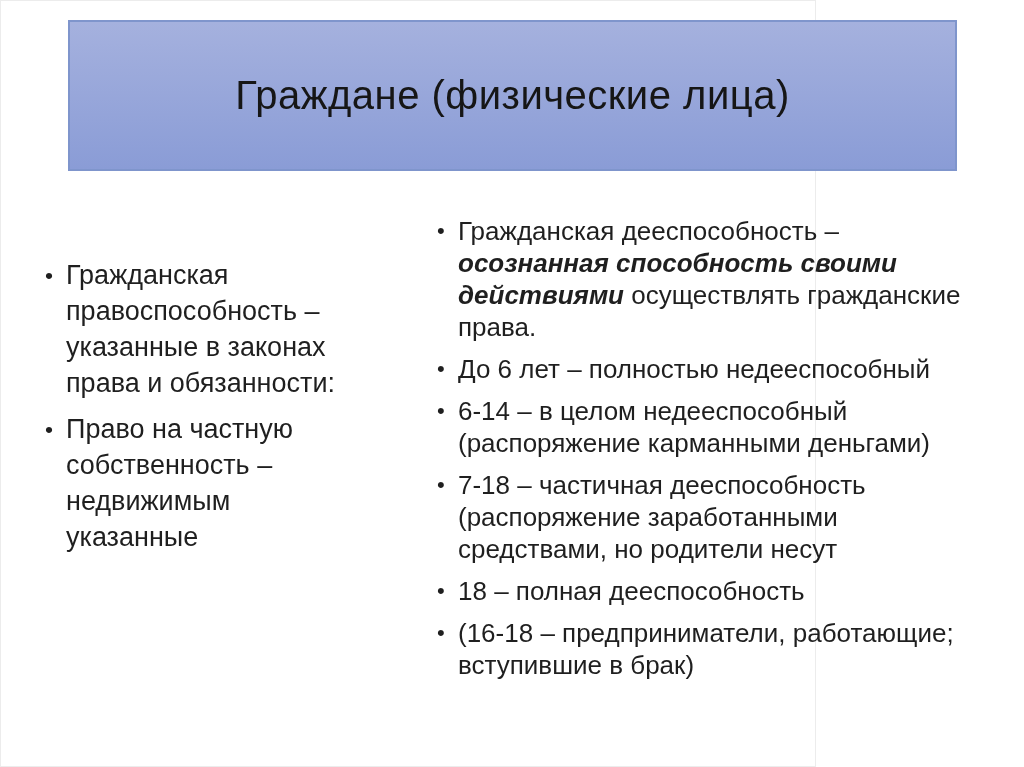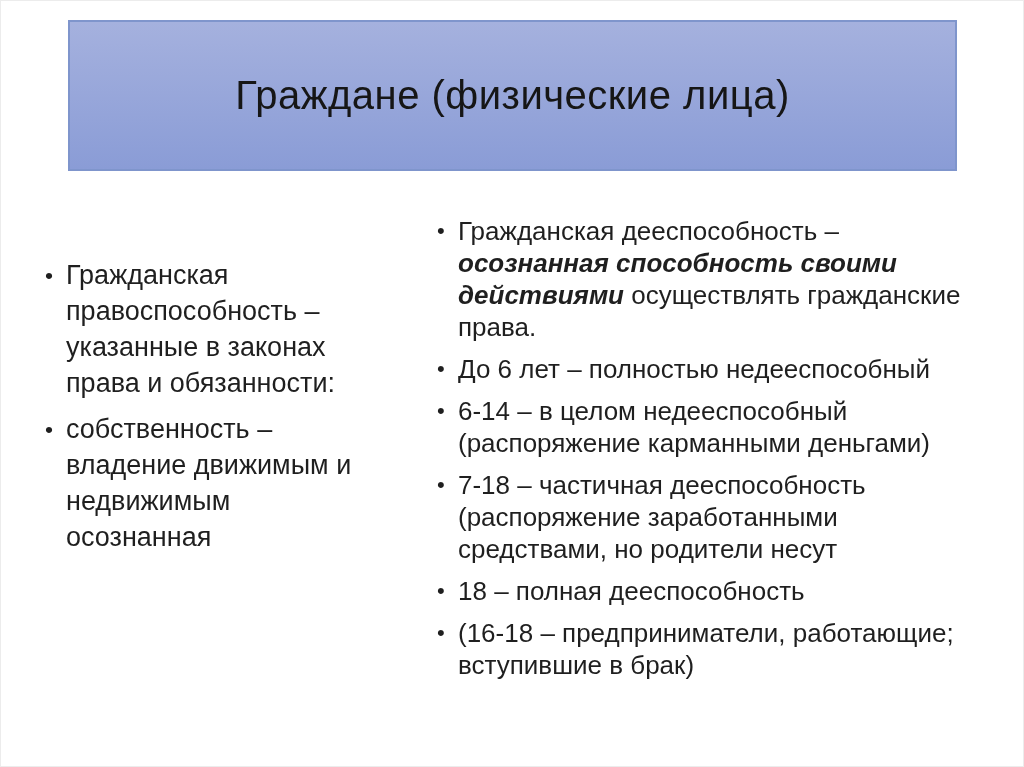--- a/index.html
+++ b/index.html
@@ -13,21 +13,21 @@
   * { margin: 0; padding: 0; box-sizing: border-box; }
   html, body {
     width: 1024px; height: 767px;
     background: var(--bg);
     font-family: "Liberation Sans", sans-serif;
     color: var(--text-color);
     overflow: hidden;
   }
   .slide {
     position: relative;
-    width: 1024px; height: 767px;
+    width: 816px; height: 767px;
     background: var(--bg);
     border: 1px solid var(--edge);
   }
   .header-box {
     position: absolute;
     left: 67px; top: 19px;
     width: 889px; height: 151px;
     background: linear-gradient(to bottom, var(--header-top), var(--header-bottom));
     border: 2px solid var(--header-border);
     display: flex;
@@ -85,24 +85,24 @@
         <div class="content">
           <div class="line"><span class="run">Гражданская</span></div>
           <div class="line"><span class="run">правоспособность –</span></div>
           <div class="line"><span class="run">указанные в законах</span></div>
           <div class="line"><span class="run">права и обязанности:</span></div>
         </div>
       </div>
       <div class="bullet-item">
         <span class="dot">•</span>
         <div class="content">
+          <div class="line"><span class="run">Право на частную</span></div>
           <div class="line"><span class="run">собственность –</span></div>
-          <div class="line"><span class="run">владение движимым и</span></div>
           <div class="line"><span class="run">недвижимым</span></div>
-          <div class="line"><span class="run">осознанная</span></div>
+          <div class="line"><span class="run">указанные</span></div>
         </div>
       </div>
     </div>
 
   <div class="column col-right">
       <div class="bullet-item">
         <span class="dot">•</span>
         <div class="content">
           <div class="line"><span class="run">Гражданская дееспособность –</span></div>
           <div class="line"><span class="run bold">осознанная способность своими</span></div>

